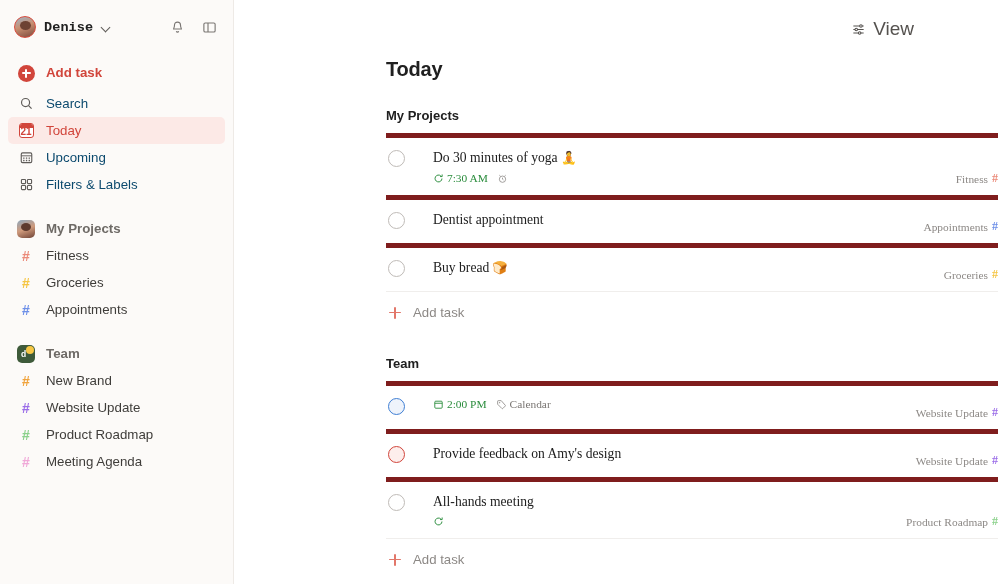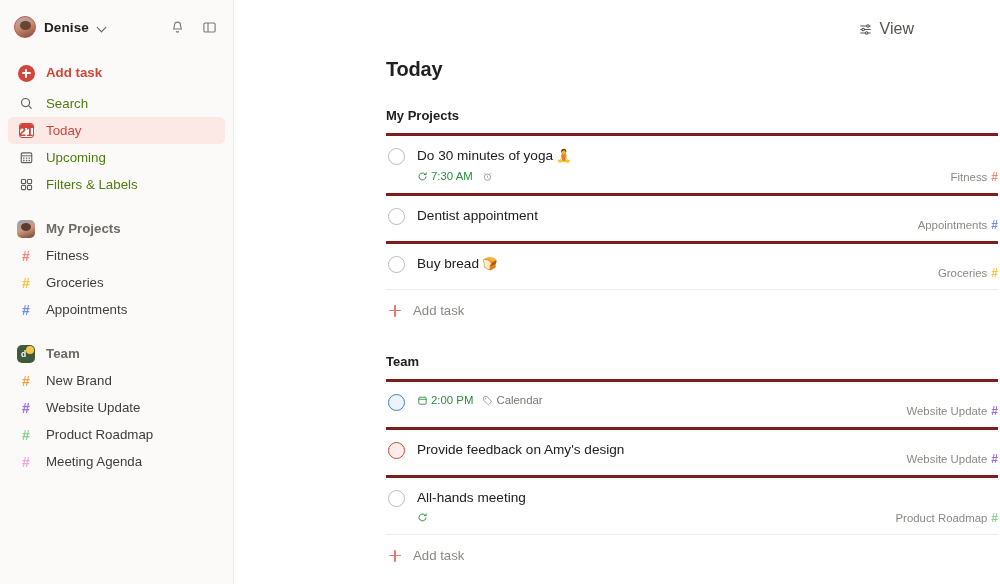--- a/index.html
+++ b/index.html
@@ -17,20 +17,21 @@
     width: 234px; height: 584px;
     background: #fcfaf8;
     border-right: 1px solid #eeeae6;
     flex: 0 0 234px;
     position: relative;
   }
   .sb-header {
     height: 54px;
     display: flex; align-items: center;
     padding: 0 14px 0 14px;
+    font-family: Liberation Mono, monospace;
   }
   .user { display: flex; align-items: center; gap: 8px; cursor: pointer; }
   .avatar {
     width: 22px; height: 22px; border-radius: 50%;
     background: linear-gradient(160deg,#9db6c9 0%,#c98f72 45%,#7d4a3c 100%);
     border: 1.6px solid #d84c3e;
     position: relative; overflow: hidden;
   }
   .avatar::after {
     content:""; position:absolute; left:5px; top:4px;
@@ -45,21 +46,21 @@
     border-right:1.4px solid #5f5c59; border-bottom:1.4px solid #5f5c59;
     transform: rotate(45deg);
   }
   .sb-header-actions { margin-left:auto; display:flex; align-items:center; gap:12px; }
   .ico-btn { width:20px; height:20px; display:flex; align-items:center; justify-content:center; cursor:pointer; color:#7a7673; }
 
   .sb-nav { padding: 4px 8px 0 8px; }
   .nav-row {
     display: flex; align-items: center; gap: 11px;
     height: 27px; padding: 0 9px; border-radius: 5px;
-    cursor: pointer; color: #4d7c0f; font-size: 13.3px;
+    cursor: pointer; color: #0c4a6e; font-size: 13.3px;
     margin-bottom: 0px;
   }
   .nav-row .lbl { line-height: 1; }
   .nav-row.add { color: #d1453b; font-weight: bold; height: 30px; margin-bottom:2px;}
   .nav-row.active { background: #fce9e6; color: #d1453b; }
   .nav-ico { width: 18px; height: 18px; display:flex; align-items:center; justify-content:center; flex:0 0 18px; }
 
   .plus-circle {
     width:17px; height:17px; border-radius:50%; background:#d1453b;
     position:relative;
@@ -69,21 +70,21 @@
   }
   .plus-circle::before { left:4px; top:7.8px; width:9px; height:1.6px; }
   .plus-circle::after  { top:4px; left:7.8px; height:9px; width:1.6px; }
 
   .cal-today {
     width:15px; height:15px; border:1.6px solid #d1453b; border-radius:3px;
     position:relative; display:flex; align-items:flex-end; justify-content:center;
     font-size:7px; font-weight:bold; color:#fff; background:#fff; overflow:hidden;
   }
   .cal-today .bar { position:absolute; top:0; left:0; right:0; height:4px; background:#d1453b; }
-  .cal-today .num { position:relative; z-index:1; color:#d1453b; font-size:13px; line-height:10px; font-weight:bold; }
+  .cal-today .num { position:relative; z-index:1; color:#d1453b; font-size:10px; line-height:10px; font-weight:bold; }
 
   .sb-section { margin-top: 17px; padding: 0 8px; }
   .sect-row {
     display:flex; align-items:center; gap:11px;
     height:27px; padding:0 9px; border-radius:5px; cursor:pointer;
     color:#6e6a66; font-size:13.3px; font-weight:bold;
   }
   .ws-avatar {
     width:18px; height:18px; border-radius:5px; flex:0 0 18px; overflow:hidden; position:relative;
   }
@@ -102,35 +103,36 @@
     height:27px; padding:0 9px; border-radius:5px; cursor:pointer;
     color:#3f3d3a; font-size:13.3px;
   }
   .hash { font-size:14px; font-weight:bold; width:18px; flex:0 0 18px; text-align:center; line-height:1; }
 
   
   .main { flex:1; height:584px; background:#fff; position:relative; overflow:hidden; }
   .main-top { height:58px; display:flex; align-items:center; justify-content:flex-end; padding:0 80px 0 0; }
   .view-btn {
     display:flex; align-items:center; gap:7px; cursor:pointer;
-    color:#55524f; font-size:16px; padding:4px 6px; border-radius:5px;
+    color:#55524f; font-size:19px; padding:4px 6px; border-radius:5px;
   }
   .content { padding: 0 78px 0 310px; margin-left:-234px; }
   .inner { width: 612px; margin-left: 76px; }
 
   .page-title { font-size:20px; font-weight:bold; color:#202020; letter-spacing:-.2px; margin-bottom:27px; }
 
   .group { margin-bottom: 14px; }
   .group-title { font-size:13px; font-weight:bold; color:#202020; padding-bottom:10px; }
   .task {
-    display:flex; align-items:flex-start; gap:0;
-    border-top:3px solid #7f1d1d;
+    display:flex; align-items:flex-start; gap:16px;
+    border-top:5px solid #7f1d1d;
     padding:11px 0 9px 0;
     position:relative;
     min-height:48px;
+    font-family:Liberation Serif, serif;
   }
   .check {
     width:17px; height:17px; border-radius:50%;
     border:1.3px solid #bfbbb7; flex:0 0 17px;
     margin:1px 12px 0 2px; cursor:pointer; background:#fff;
   }
   .check.p4 { border-color:#3f7fd4; background:#eef3fb; }
   .check.p1 { border-color:#d1453b; background:#fdeeec; }
   .task-body { flex:1; min-width:0; }
   .task-title { font-size:13.6px; color:#202020; line-height:17px; margin-bottom:4px; }

